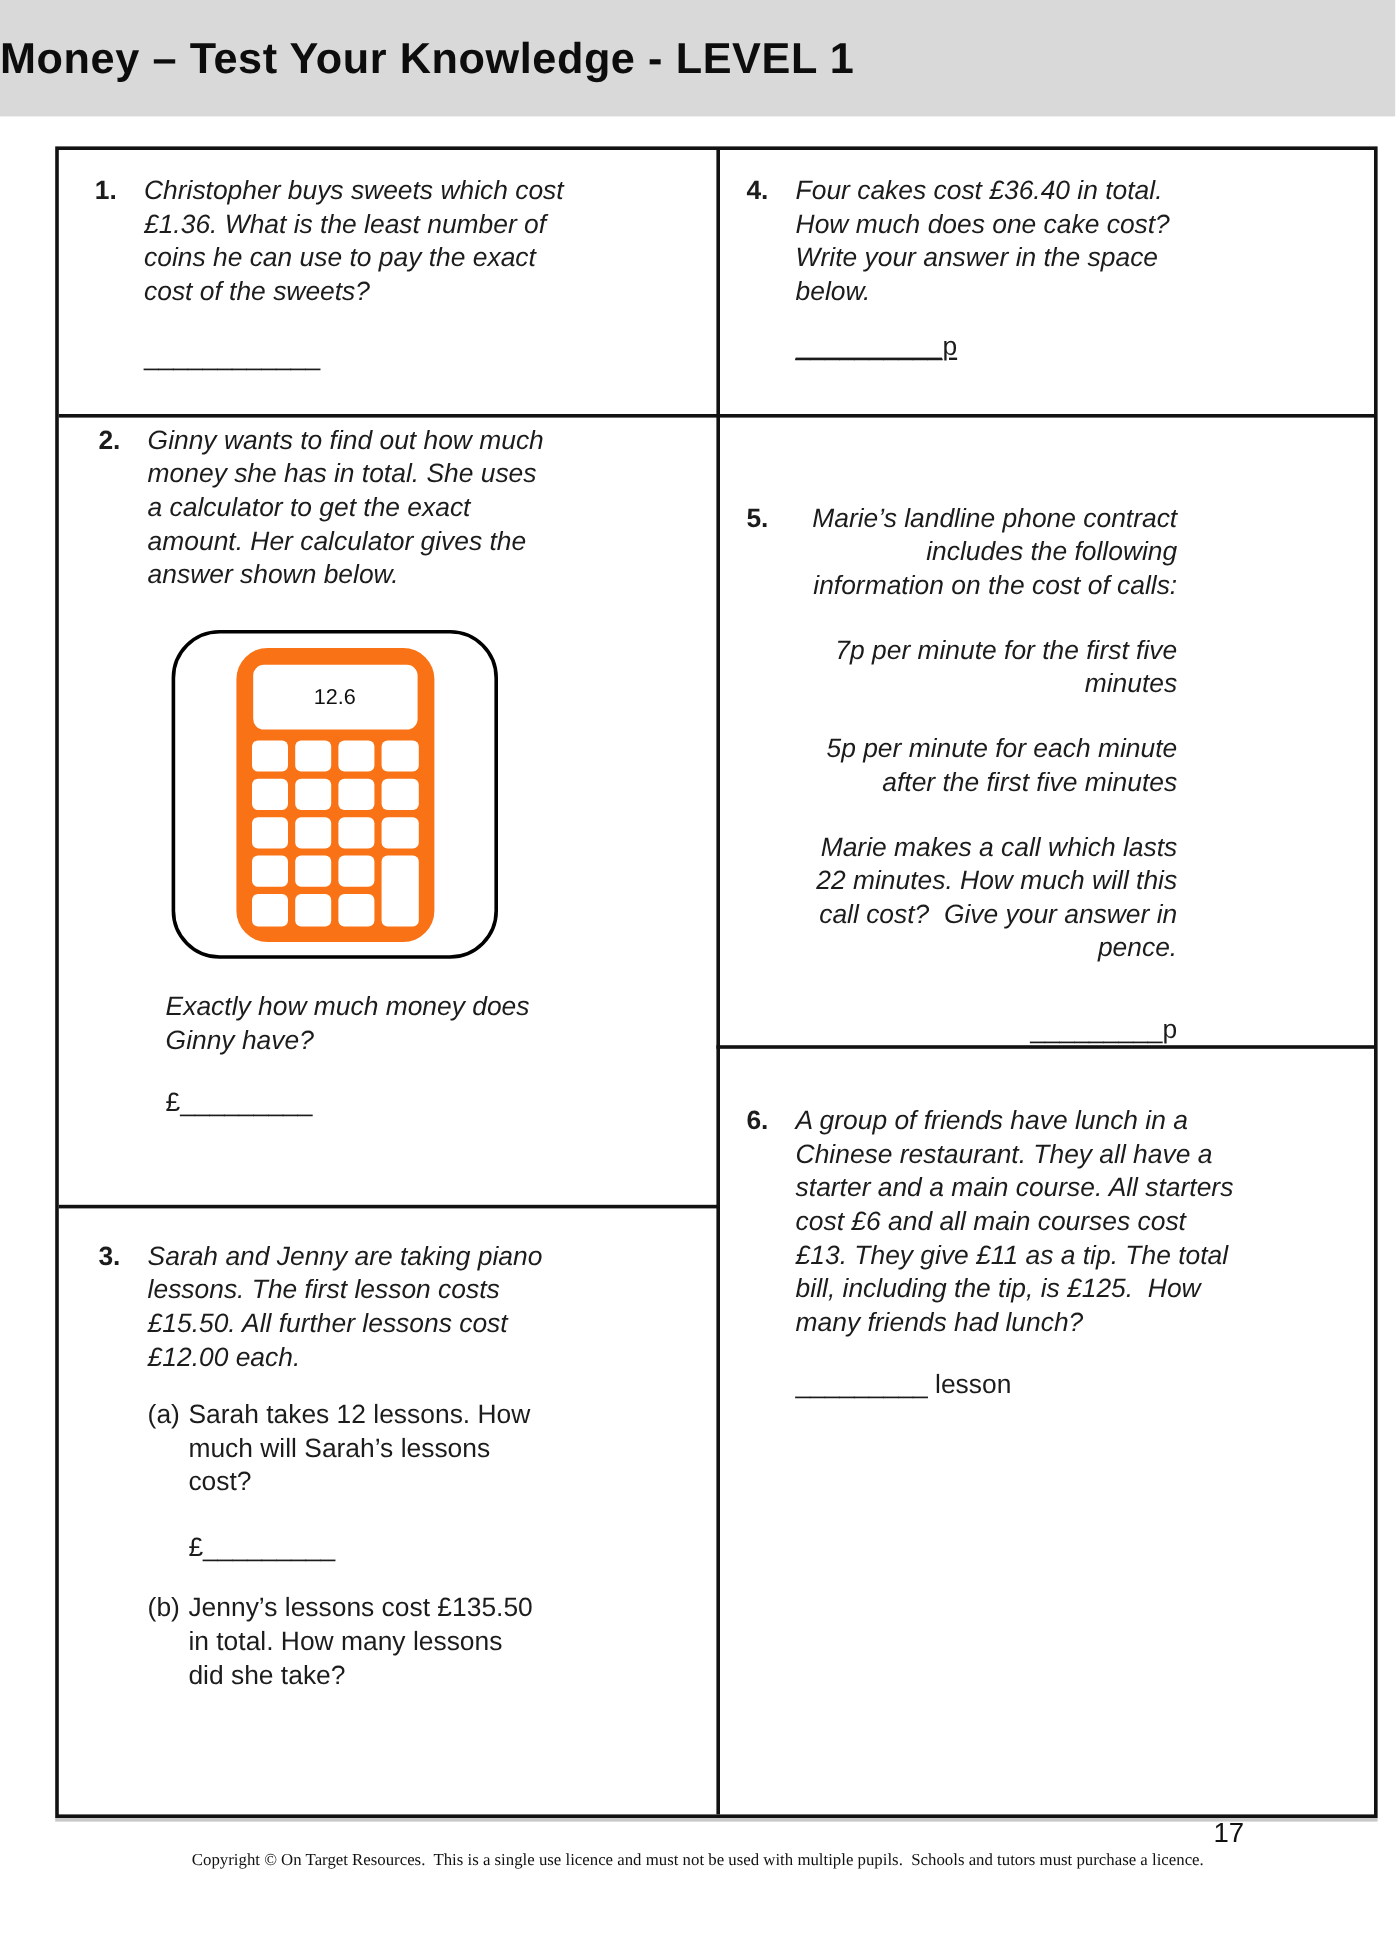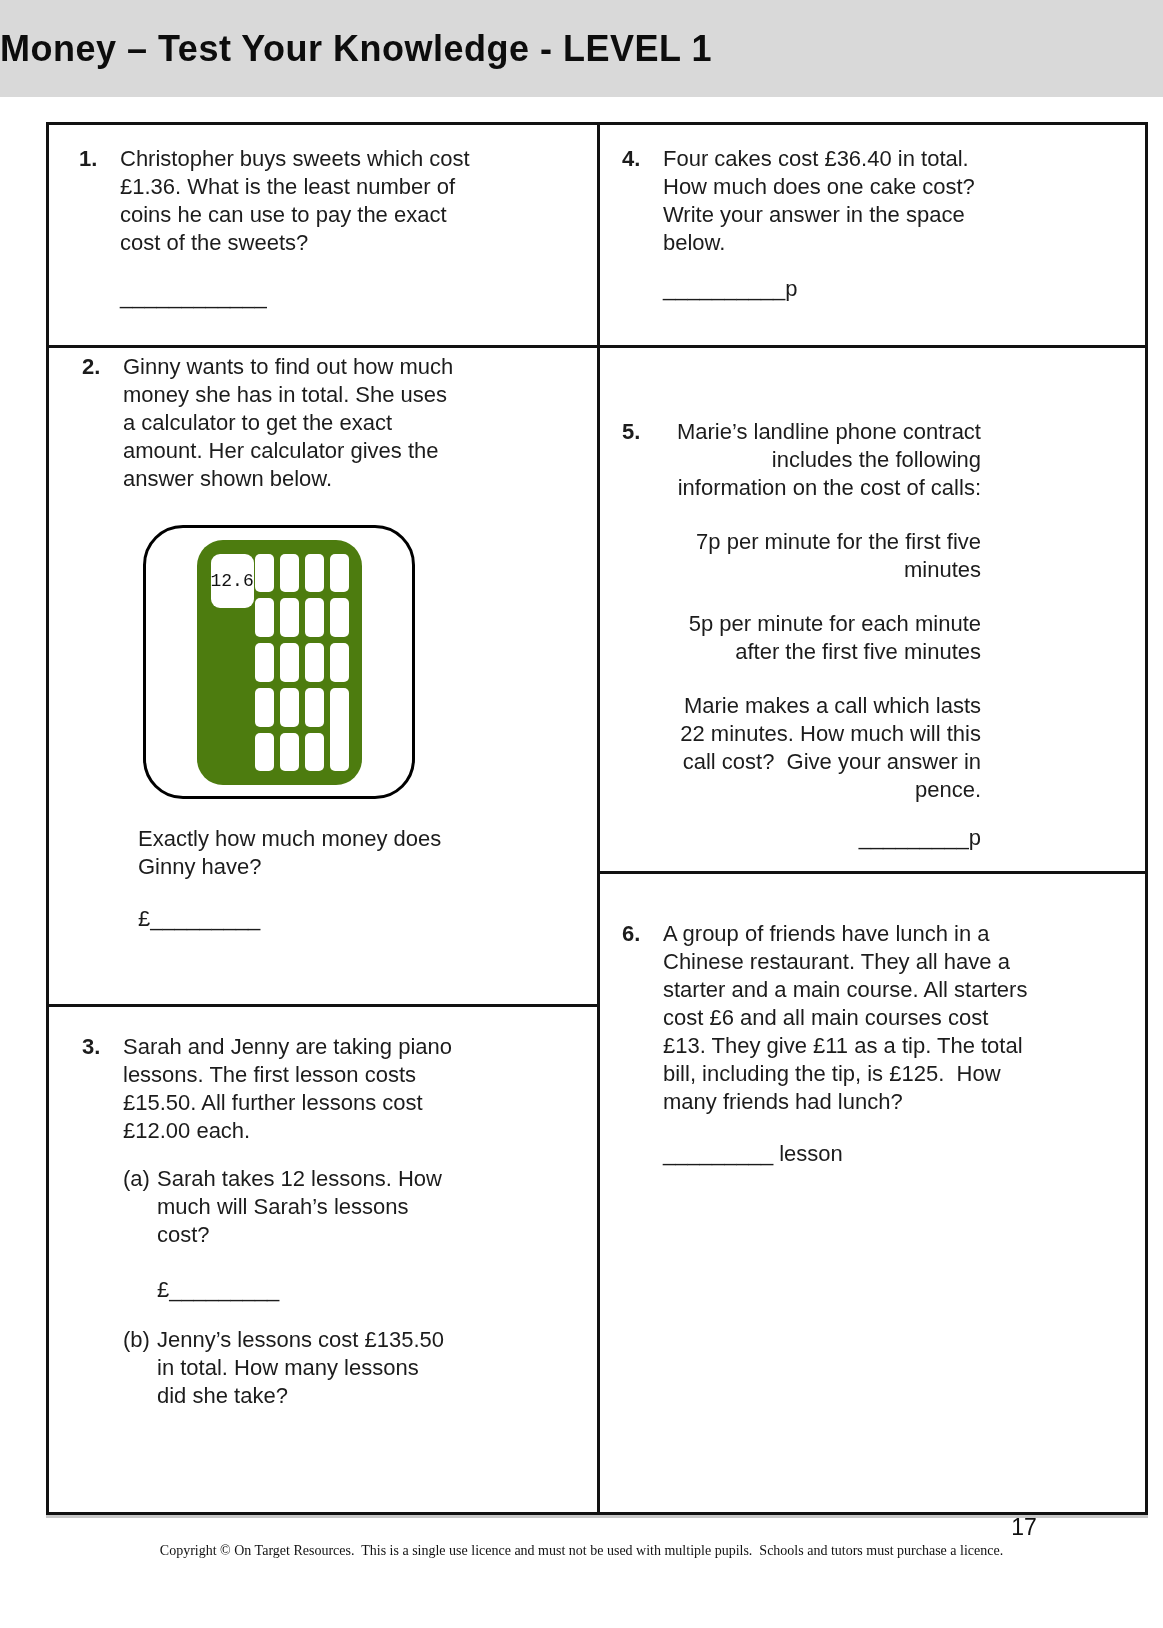--- a/index.html
+++ b/index.html
@@ -23,48 +23,48 @@
   .divider { position:absolute; background:#121212; }
   .div-v     { left:548px; top:0; width:3px; height:100%; }
   .div-h-top { left:0; top:220px; width:100%; height:3px; }
   .div-h-left{ left:0; top:879px; width:551px; height:3px; }
   .div-h-right{ left:548px; top:746px; right:0; height:3px; }
 
   
   .q { position:absolute; display:flex; }
   .qnum { width:41px; flex:none; font-size:22px; line-height:28px; font-weight:bold; }
   .qbody { font-size:22px; line-height:28px; }
-  .qbody p { margin:0; }
+  .qbody p { margin:0;font-style:italic; }
 
   .q1 { left:30px;  top:20px; }  .q1 .qbody { width:350px; }
   .q4 { left:573px; top:20px; }  .q4 .qbody { width:315px; }
   .q2 { left:33px;  top:228px; } .q2 .qbody { width:340px; }
   .q5 { left:573px; top:293px; } .q5 .qbody { width:318px;text-align:right; }
   .q3 { left:33px;  top:908px; } .q3 .qbody { width:330px; }
   .q6 { left:573px; top:795px; } .q6 .qbody { width:370px; }
 
   .q5 .qbody p { margin-bottom:26px; }
   .q5 .qbody p:last-of-type { margin-bottom:0; }
 
   .answer { white-space:nowrap; }
   .q1 .answer { margin-top:26px; }
-  .q4 .answer { margin-top:18px; }
-  .q5 .answer { margin-top:20px; }
+  .q4 .answer { margin-top:18px;text-decoration:underline; }
+  .q5 .answer { margin-top:40px; }
   .q6 .answer { margin-top:24px; }
 
   
   .calc-frame {
     width:266px; height:268px; margin:32px 0 0 20px;
     border:3px solid #000; border-radius:40px;
     display:flex; align-items:center; justify-content:center;
   }
   .calc-body {
-    width:139px; height:218px; background:#4d7c0f; border-radius:26px;
+    width:139px; height:218px; background:#f97316; border-radius:26px;
     padding:14px 13px 13px 13px; box-sizing:content-box;
-    display:flex; flex-direction:row;font-family:Liberation Mono, monospace;
+    display:flex; flex-direction:column;
   }
   .calc-display {
     height:54px; background:#fff; border-radius:9px; margin:0 1px 9px 1px;
     display:flex; align-items:center; justify-content:center;
     font-size:18px; color:#111;
   }
   .calc-keys {
     flex:1; display:grid; grid-template-columns:repeat(4,1fr);
     grid-template-rows:repeat(5,1fr); gap:6px;
   }

